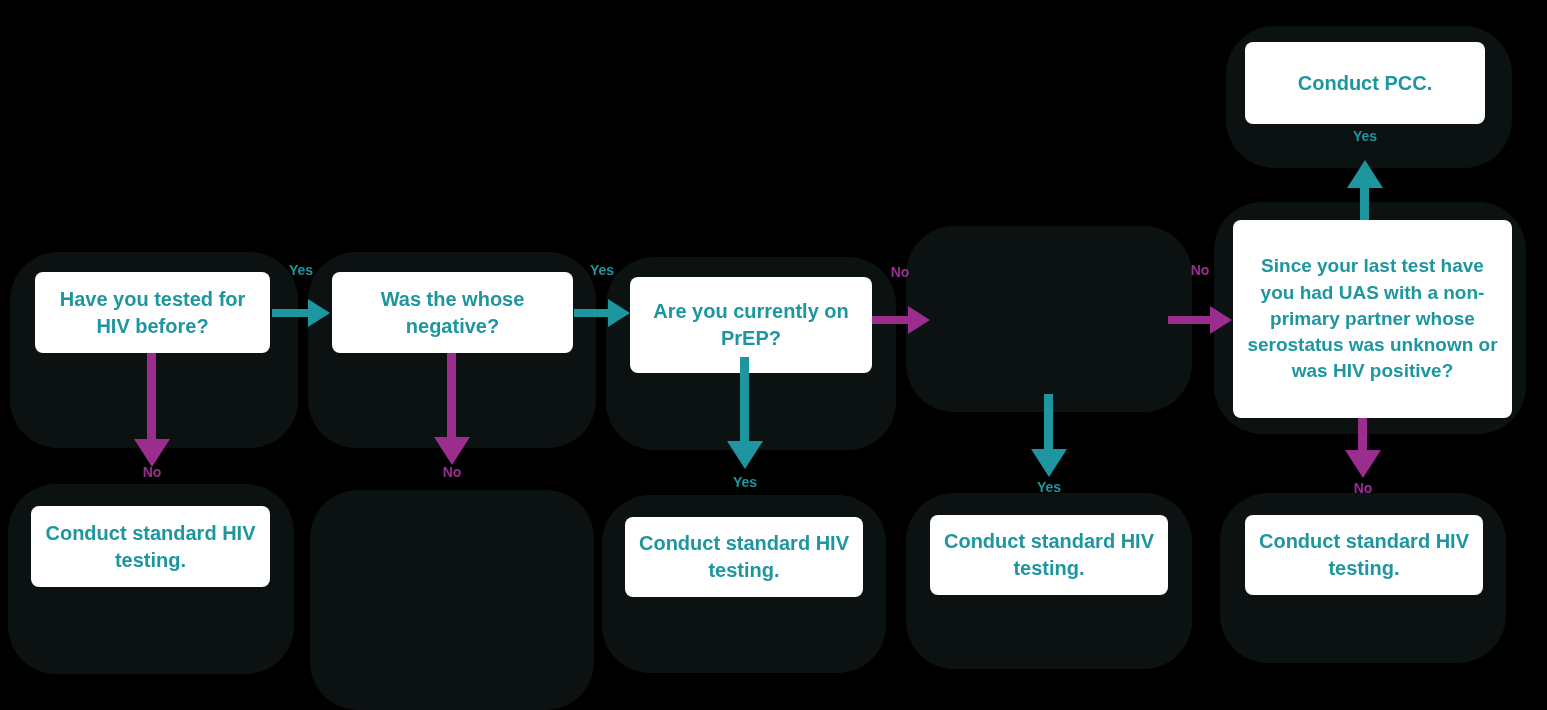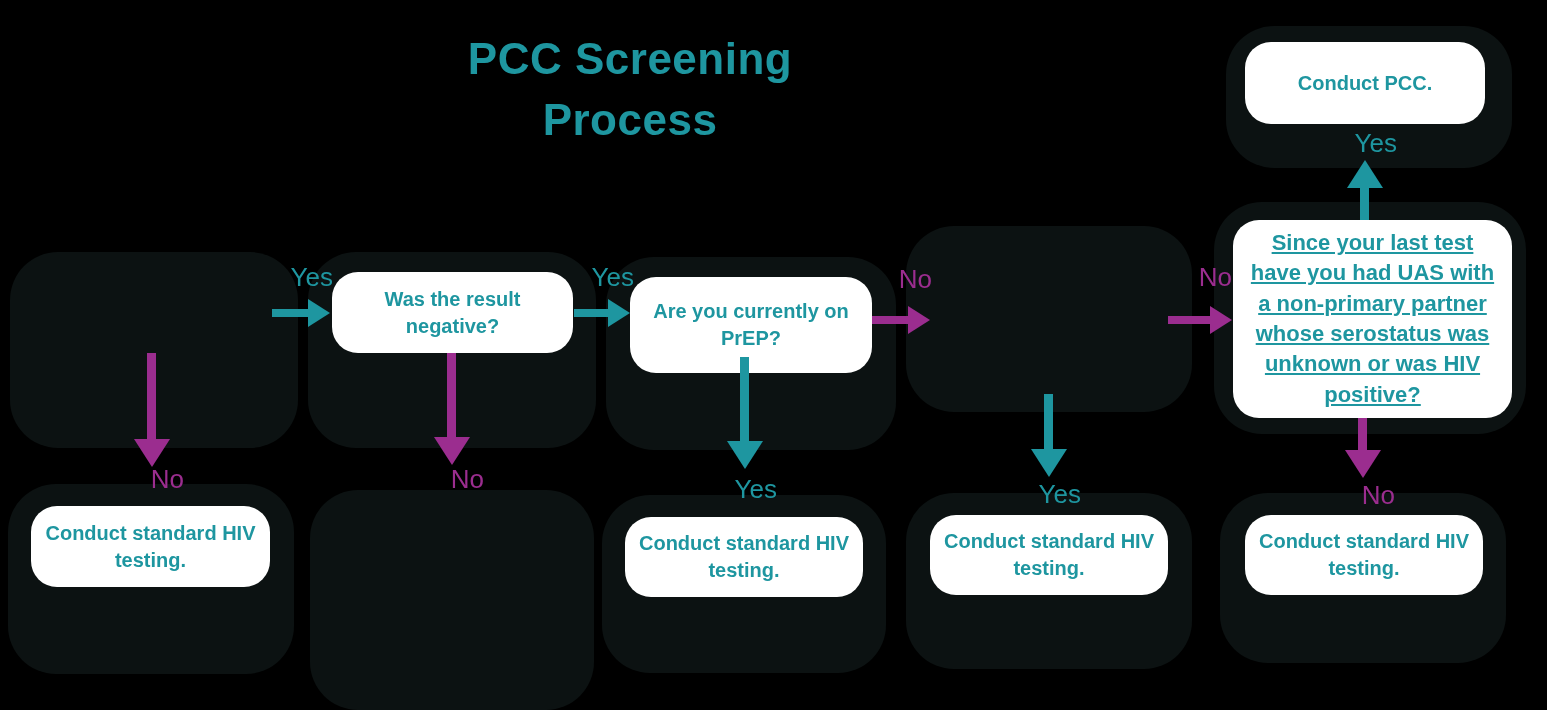--- a/index.html
+++ b/index.html
@@ -10,26 +10,26 @@
   }
   .blob {
     position:absolute; background:var(--blob,#0c1212); border-radius:48px;
   }
   .title {
     position:absolute; left:380px; top:28px; width:500px;
     text-align:center; color:var(--teal); font-weight:bold;
     font-size:44px; line-height:61px; letter-spacing:0.5px;
   }
   .node {
-    position:absolute; background:var(--box-bg,#fff); border-radius:26px;
+    position:absolute; background:var(--box-bg,#fff); border-radius:8px;
     display:flex; align-items:center; justify-content:center;
     text-align:center; color:var(--teal); font-weight:bold;
     font-size:20px; line-height:1.35; padding:14px 12px; box-sizing:border-box;
   }
-  .node.small-text { font-size:22px; line-height:1.38;text-decoration:underline; }
+  .node.small-text { font-size:19px; line-height:1.38; }
   .arrow-h { position:absolute; height:28px; }
   .shaft-h { position:absolute; left:0; right:16px; top:10px; height:8px; }
   .head-right {
     position:absolute; right:0; top:0; width:0; height:0;
     border-top:14px solid transparent; border-bottom:14px solid transparent;
   }
   .arrow-v { position:absolute; width:36px; }
   .shaft-v-down { position:absolute; left:13px; width:9px; top:0; bottom:24px; }
   .head-down {
     position:absolute; bottom:0; left:0; width:0; height:0;
@@ -41,22 +41,22 @@
     border-left:18px solid transparent; border-right:18px solid transparent;
   }
   .teal-bg { background:var(--teal); }
   .magenta-bg { background:var(--magenta); }
   .head-right.teal-c { border-left:22px solid var(--teal); }
   .head-right.magenta-c { border-left:22px solid var(--magenta); }
   .head-down.teal-c { border-top:28px solid var(--teal); }
   .head-down.magenta-c { border-top:28px solid var(--magenta); }
   .head-up.teal-c { border-bottom:28px solid var(--teal); }
   .branch-label {
-    position:absolute; width:64px; text-align:right;
-    font-weight:normal; font-size:26px;
+    position:absolute; width:64px; text-align:center;
+    font-weight:bold; font-size:14px;
   }
   .teal-t { color:var(--teal); }
   .magenta-t { color:var(--magenta); }
 </style>
 </head>
 <body>
 
 <div class="canvas">
 
   <div class="blob" style="left:10px;top:252px;width:288px;height:196px"></div>
@@ -64,27 +64,26 @@
   <div class="blob" style="left:606px;top:257px;width:290px;height:193px"></div>
   <div class="blob" style="left:906px;top:226px;width:286px;height:186px"></div>
   <div class="blob" style="left:1214px;top:202px;width:312px;height:232px"></div>
   <div class="blob" style="left:8px;top:484px;width:286px;height:190px"></div>
   <div class="blob" style="left:310px;top:490px;width:284px;height:220px"></div>
   <div class="blob" style="left:602px;top:495px;width:284px;height:178px"></div>
   <div class="blob" style="left:906px;top:493px;width:286px;height:176px"></div>
   <div class="blob" style="left:1220px;top:493px;width:286px;height:170px"></div>
   <div class="blob" style="left:1226px;top:26px;width:286px;height:142px"></div>
 
-  <div class="title">
-    <div>PCC Screening</div>
-    <div>Process</div>
+
+  <div class="node" style="left:35px;top:272px;width:235px;height:81px">
+    <span>Have you tested for HIV before?</span>
   </div>
-
   <div class="node" style="left:332px;top:272px;width:241px;height:81px">
-    <span>Was the result negative?</span>
+    <span>Was the whose negative?</span>
   </div>
   <div class="node" style="left:630px;top:277px;width:242px;height:96px">
     <span>Are you currently on PrEP?</span>
   </div>
   <div class="node small-text" style="left:1233px;top:220px;width:279px;height:198px">
     <span>Since your last test have you had UAS with a non-primary partner whose serostatus was unknown or was HIV positive?</span>
   </div>
 
   <div class="node" style="left:31px;top:506px;width:239px;height:81px">
     <span>Conduct standard HIV testing.</span>

